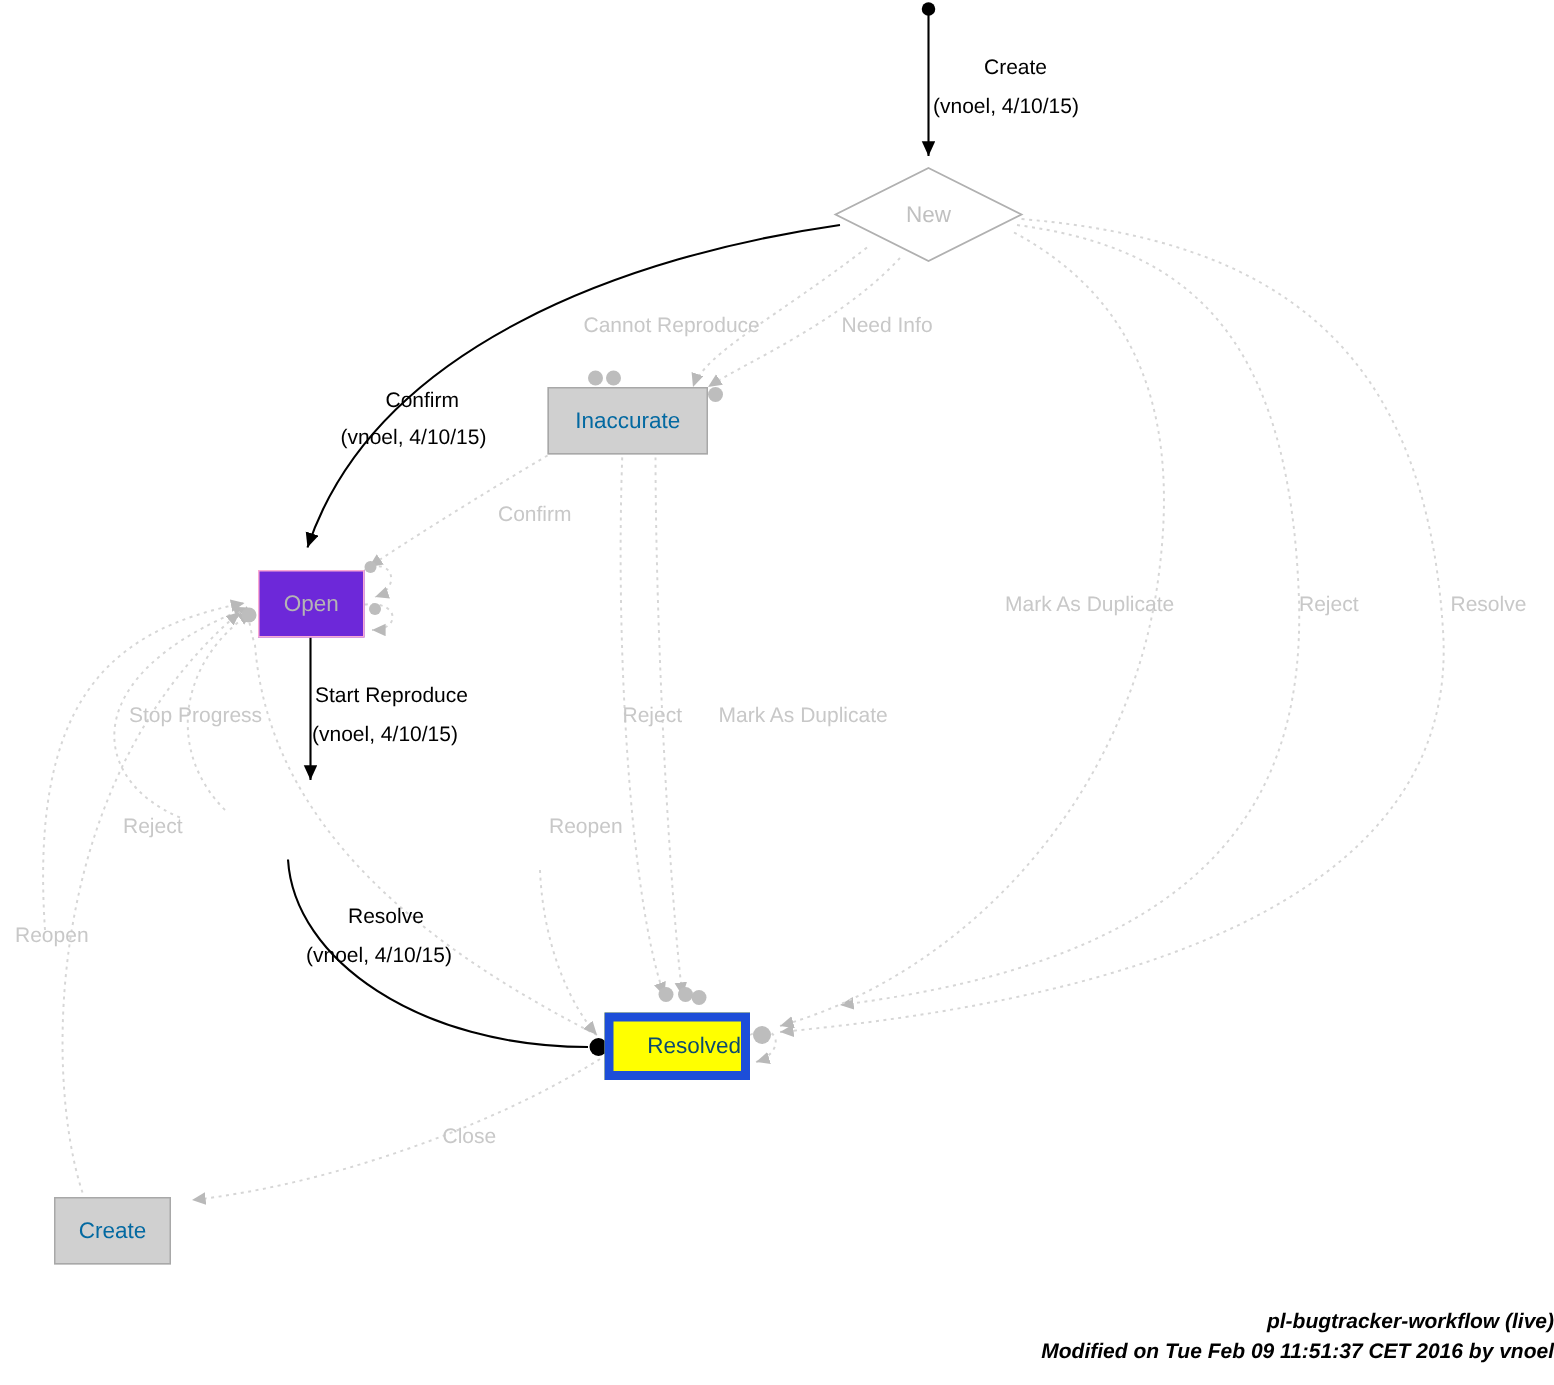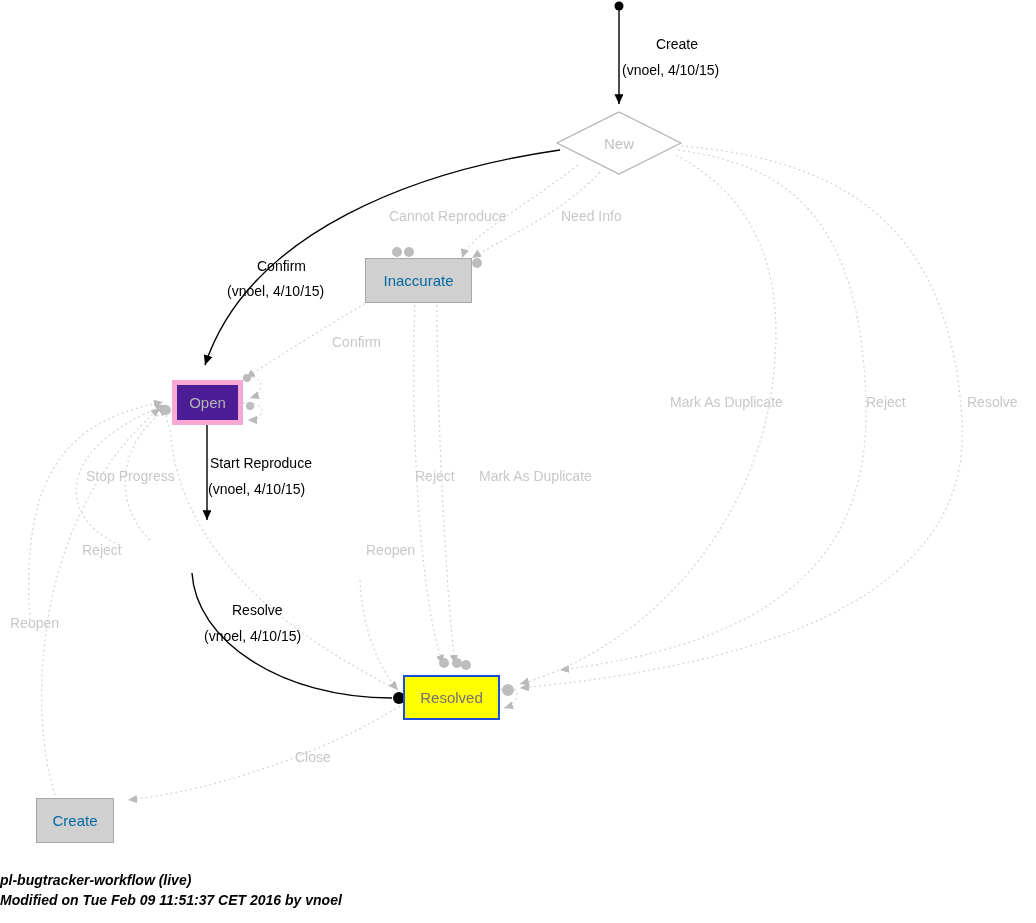--- a/index.html
+++ b/index.html
@@ -25,51 +25,52 @@
   .node {
     position: absolute;
     box-sizing: border-box;
     display: flex;
     align-items: center;
     justify-content: center;
     font-size: 15px;
     white-space: nowrap;
   }
   .node-rect {
-    border: 5px solid #f9a8d4;
-    background: #4c1d95;
+    border: 1px solid #f9a8d4;
+    background: #6d28d9;
   }
   .node-rect.dim {
     border: 1px solid #a8a8a8;
     background: #d0d0d0;
     color: #0369a1;
   }
   .node-rect.active {
     background: #ffff00;
-    border: 2px solid #1d4ed8;
-    color: #737373;
+    border: 6px solid #1d4ed8;
+    color: #0c4a6e;
+    justify-content: flex-end;
   }
   .node-rect.faded-text {
     color: #b4b4b4;
   }
   .label {
     position: absolute;
     font-size: 14px;
     white-space: nowrap;
   }
   .label.strong {
     color: #000000;
   }
   .label.faint {
     color: #c8c8c8;
   }
   .caption {
     position: absolute;
     width: 100%;
-    text-align: left;
+    text-align: right;
     font-style: italic;
     font-weight: bold;
     font-size: 14px;
     color: #000000;
   }
   .diamond-label {
     position: absolute;
     font-size: 15px;
     color: #c0c0c0;
   }

